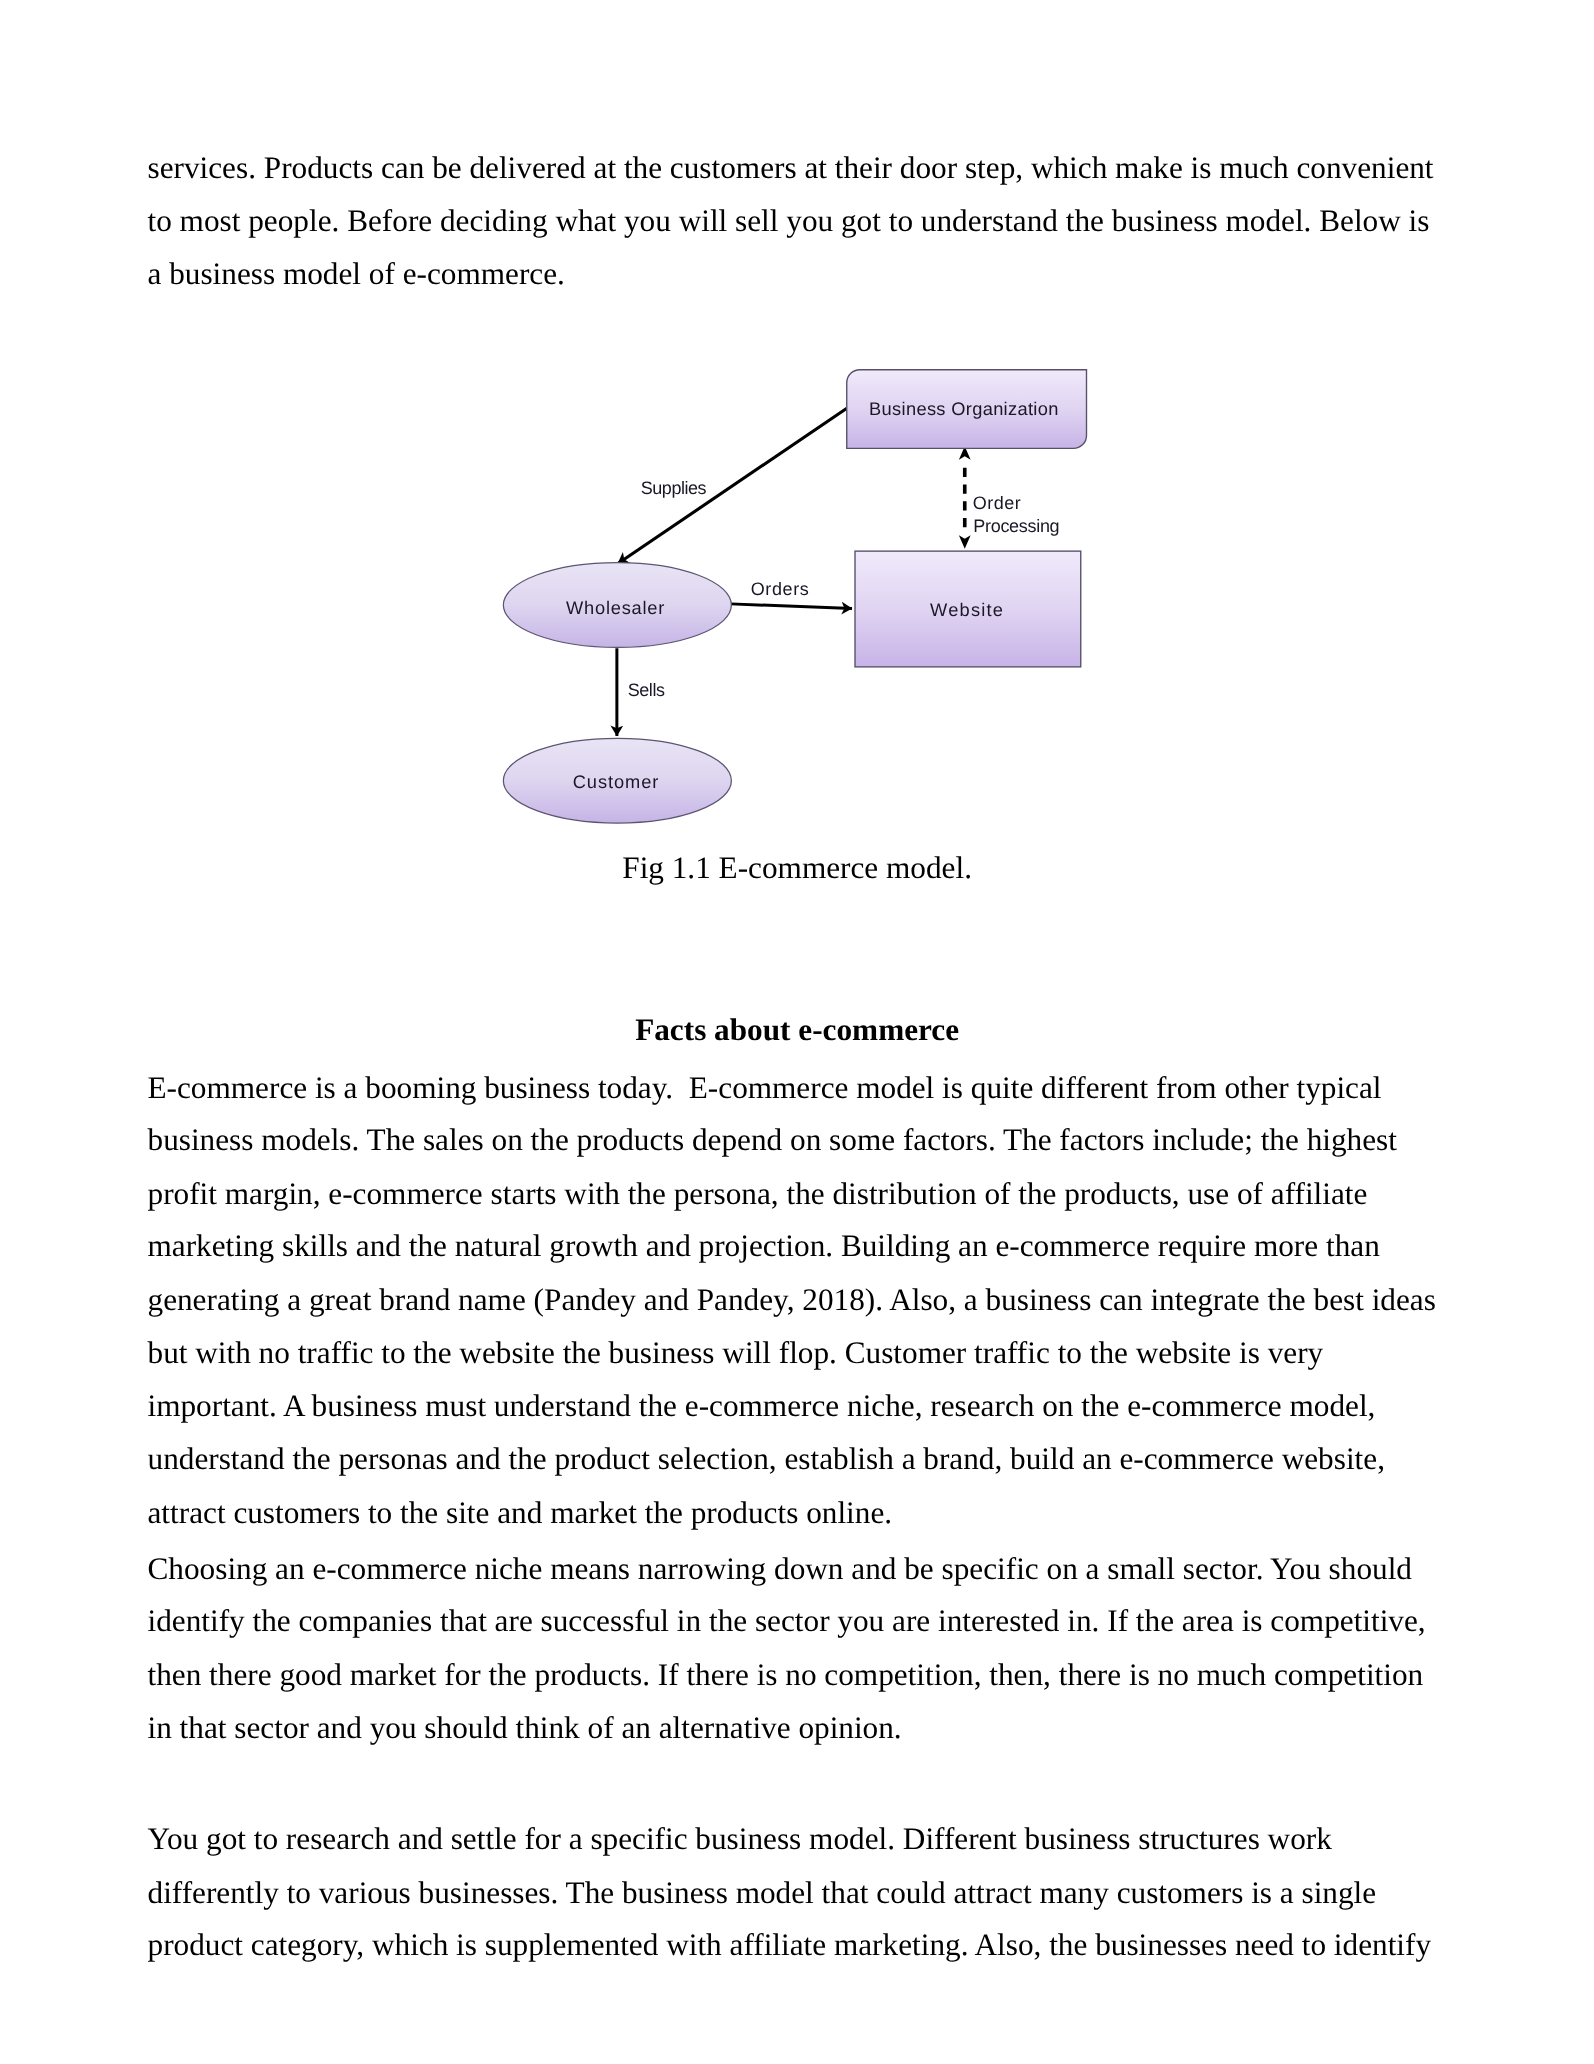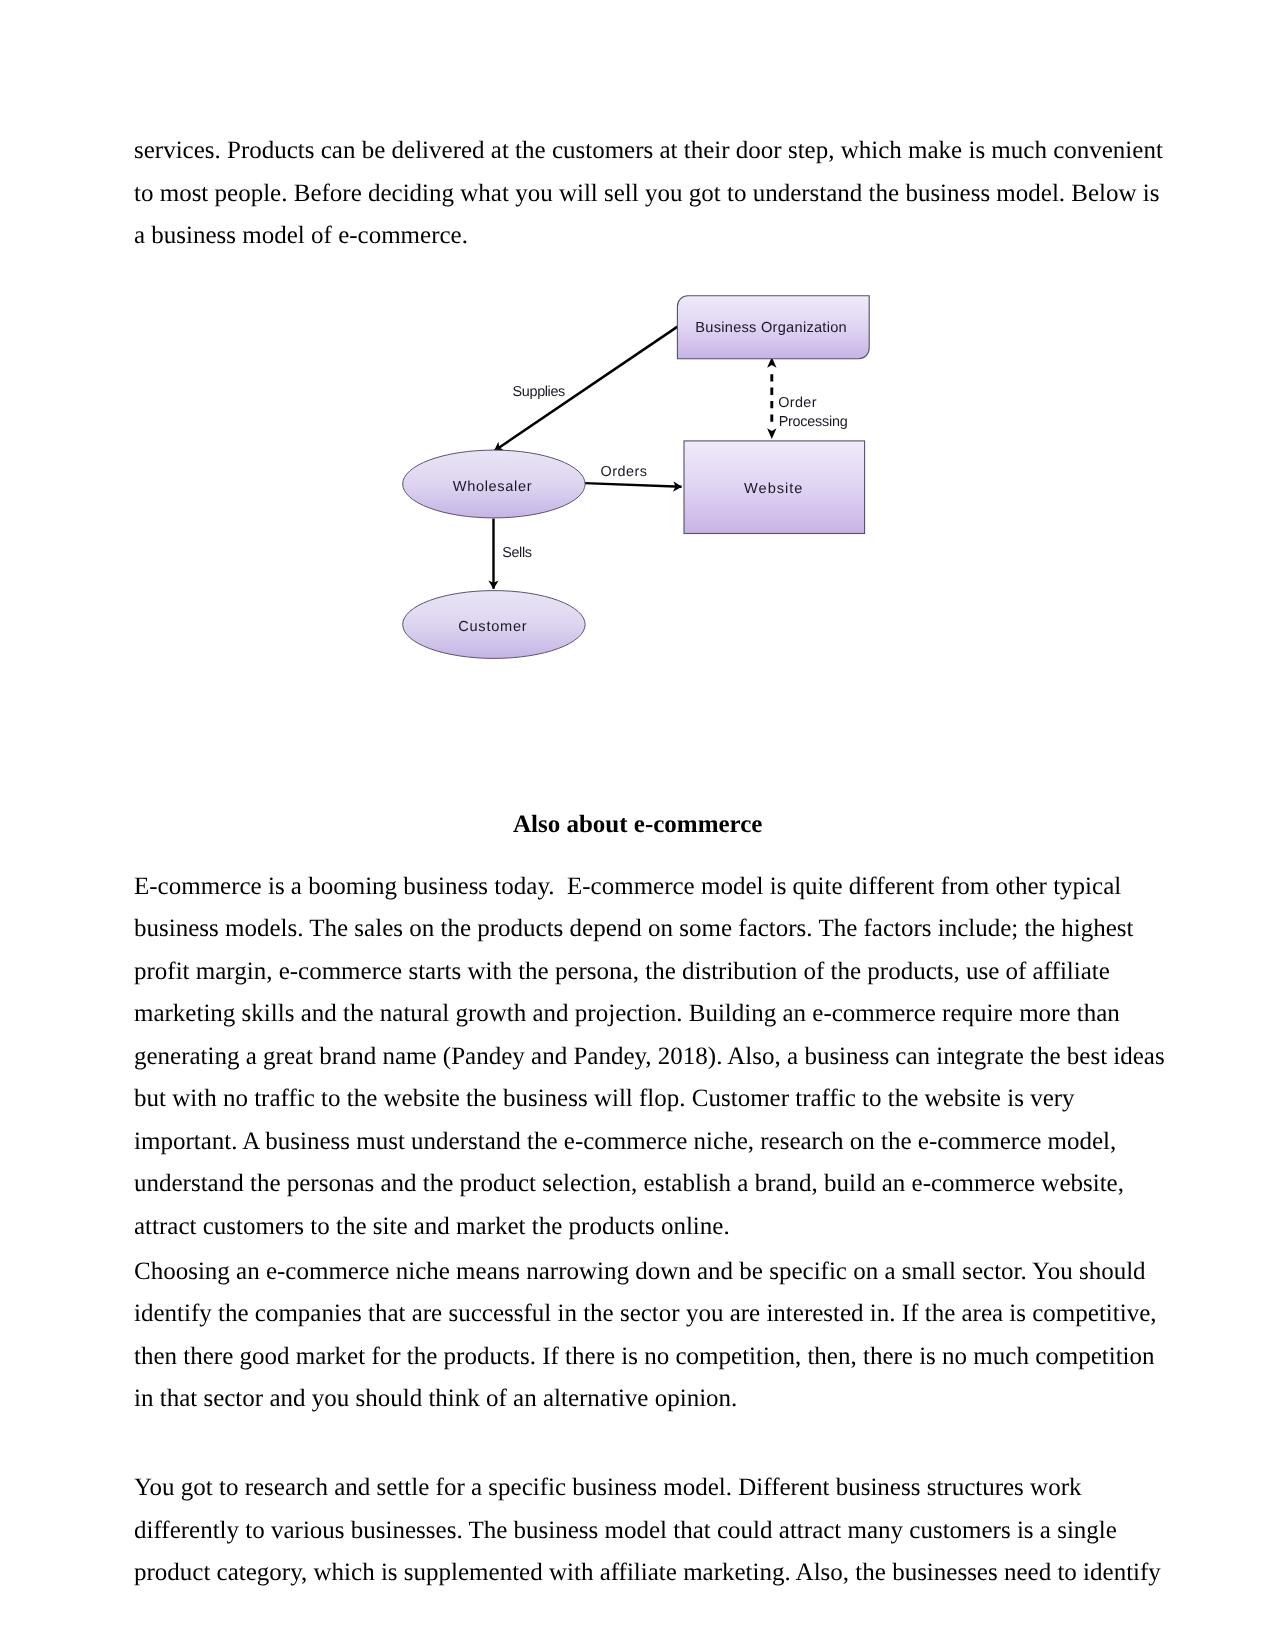--- a/index.html
+++ b/index.html
@@ -1,18 +1,18 @@
 <!DOCTYPE html>
 <html><head>
 <meta charset="utf-8">
 <style>
   html,body{margin:0;padding:0;background:#fff;}
   body{width:1275px;height:1651px;font-family:"Liberation Serif",serif;-webkit-font-smoothing:antialiased;text-rendering:geometricPrecision;}
   .page{position:relative;width:1275px;height:1651px;overflow:hidden;background:#ffffff;}
-  .para{position:absolute;left:118px;width:1033px;font-size:25px;line-height:42.5px;color:#000;text-align:left;margin:16px;white-space:pre-wrap;
+  .para{position:absolute;left:118px;width:1033px;font-size:25px;line-height:42.5px;color:#000;text-align:left;margin:0;white-space:pre-wrap;
         -webkit-hyphens:none;hyphens:none;}
   .centered{position:absolute;left:118px;width:1039.4px;font-size:25px;line-height:42.5px;color:#000;text-align:center;margin:0;}
   .centered.bold{font-weight:bold;}
   svg.figure{position:absolute;display:block;}
   svg text{font-family:"Liberation Sans",sans-serif;fill:#1b1726;}
 </style>
 </head>
 <body>
 
 <div class="page">
@@ -67,22 +67,23 @@
 
     <g>
       <text x="122.6" y="123.6" font-size="14.4" textLength="52.7" lengthAdjust="spacing">Supplies</text>
       <text x="210.6" y="204.0" font-size="14.4" textLength="46.4" lengthAdjust="spacing">Orders</text>
       <text x="112.2" y="285.0" font-size="14.4" textLength="29.8" lengthAdjust="spacing">Sells</text>
       <text x="388.3" y="135.0" font-size="14.4" textLength="38.2" lengthAdjust="spacing">Order</text>
       <text x="388.7" y="153.8" font-size="14.4" textLength="69.0" lengthAdjust="spacing">Processing</text>
     </g>
   </svg>
 
+  <p class="centered" id="figcaption" style="top:674.4px;">Fig 1.1 E-commerce model.</p>
 
-  <p class="centered bold" id="heading1" style="top:803.5px;">Also about e-commerce</p>
+  <p class="centered bold" id="heading1" style="top:803.5px;">Facts about e-commerce</p>
 
   <p class="para" id="para2" style="top:849.6px;">E-commerce is a booming business today.  E-commerce model is quite different from other typical business models. The sales on the products depend on some factors. The factors include; the highest profit margin, e-commerce starts with the persona, the distribution of the products, use of affiliate marketing skills and the natural growth and projection. Building an e-commerce require more than generating a great brand name (Pandey and Pandey, 2018). Also, a business can integrate the best ideas but with no traffic to the website the business will flop. Customer traffic to the website is very important. A business must understand the e-commerce niche, research on the e-commerce model, understand the personas and the product selection, establish a brand, build an e-commerce website, attract customers to the site and market the products online.</p>
 
   <p class="para" id="para3" style="top:1234.8px;">Choosing an e-commerce niche means narrowing down and be specific on a small sector. You should identify the companies that are successful in the sector you are interested in. If the area is competitive, then there good market for the products. If there is no competition, then, there is no much competition in that sector and you should think of an alternative opinion.</p>
 
   <p class="para" id="para4" style="top:1451px;">You got to research and settle for a specific business model. Different business structures work differently to various businesses. The business model that could attract many customers is a single product category, which is supplemented with affiliate marketing. Also, the businesses need to identify</p>
 
 </div>
 
 </body></html>

